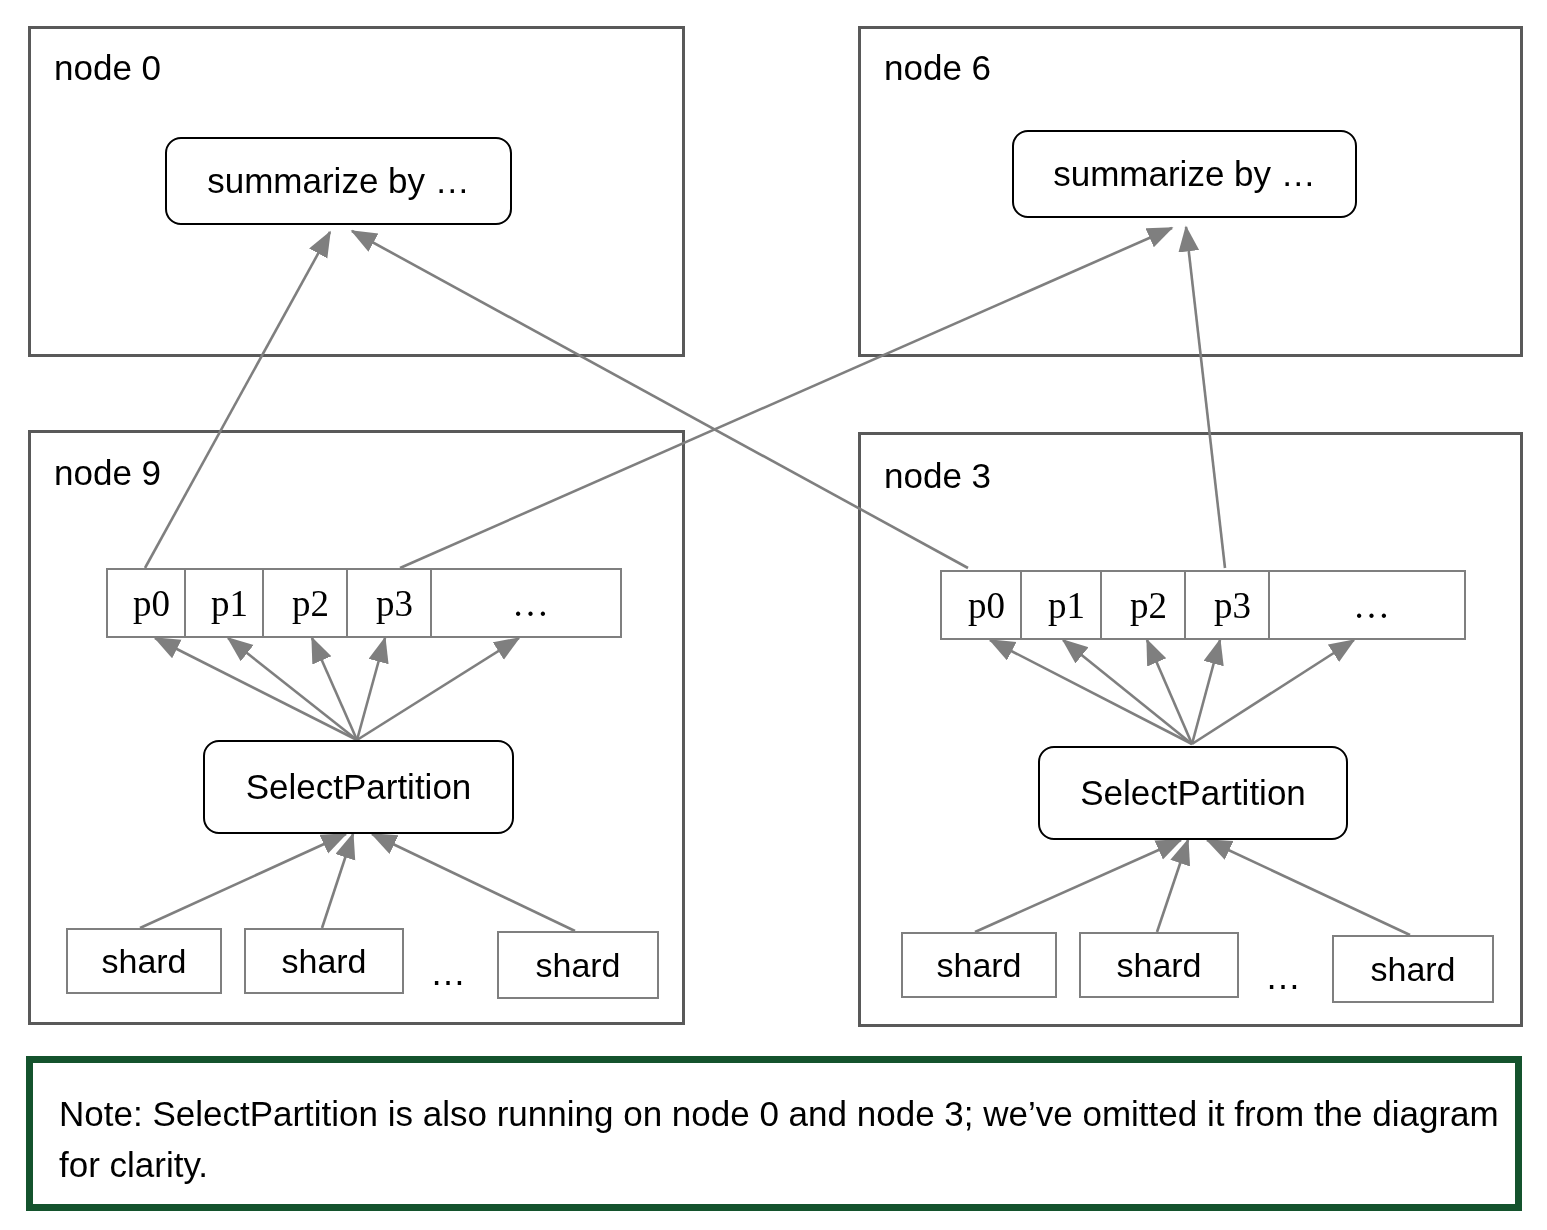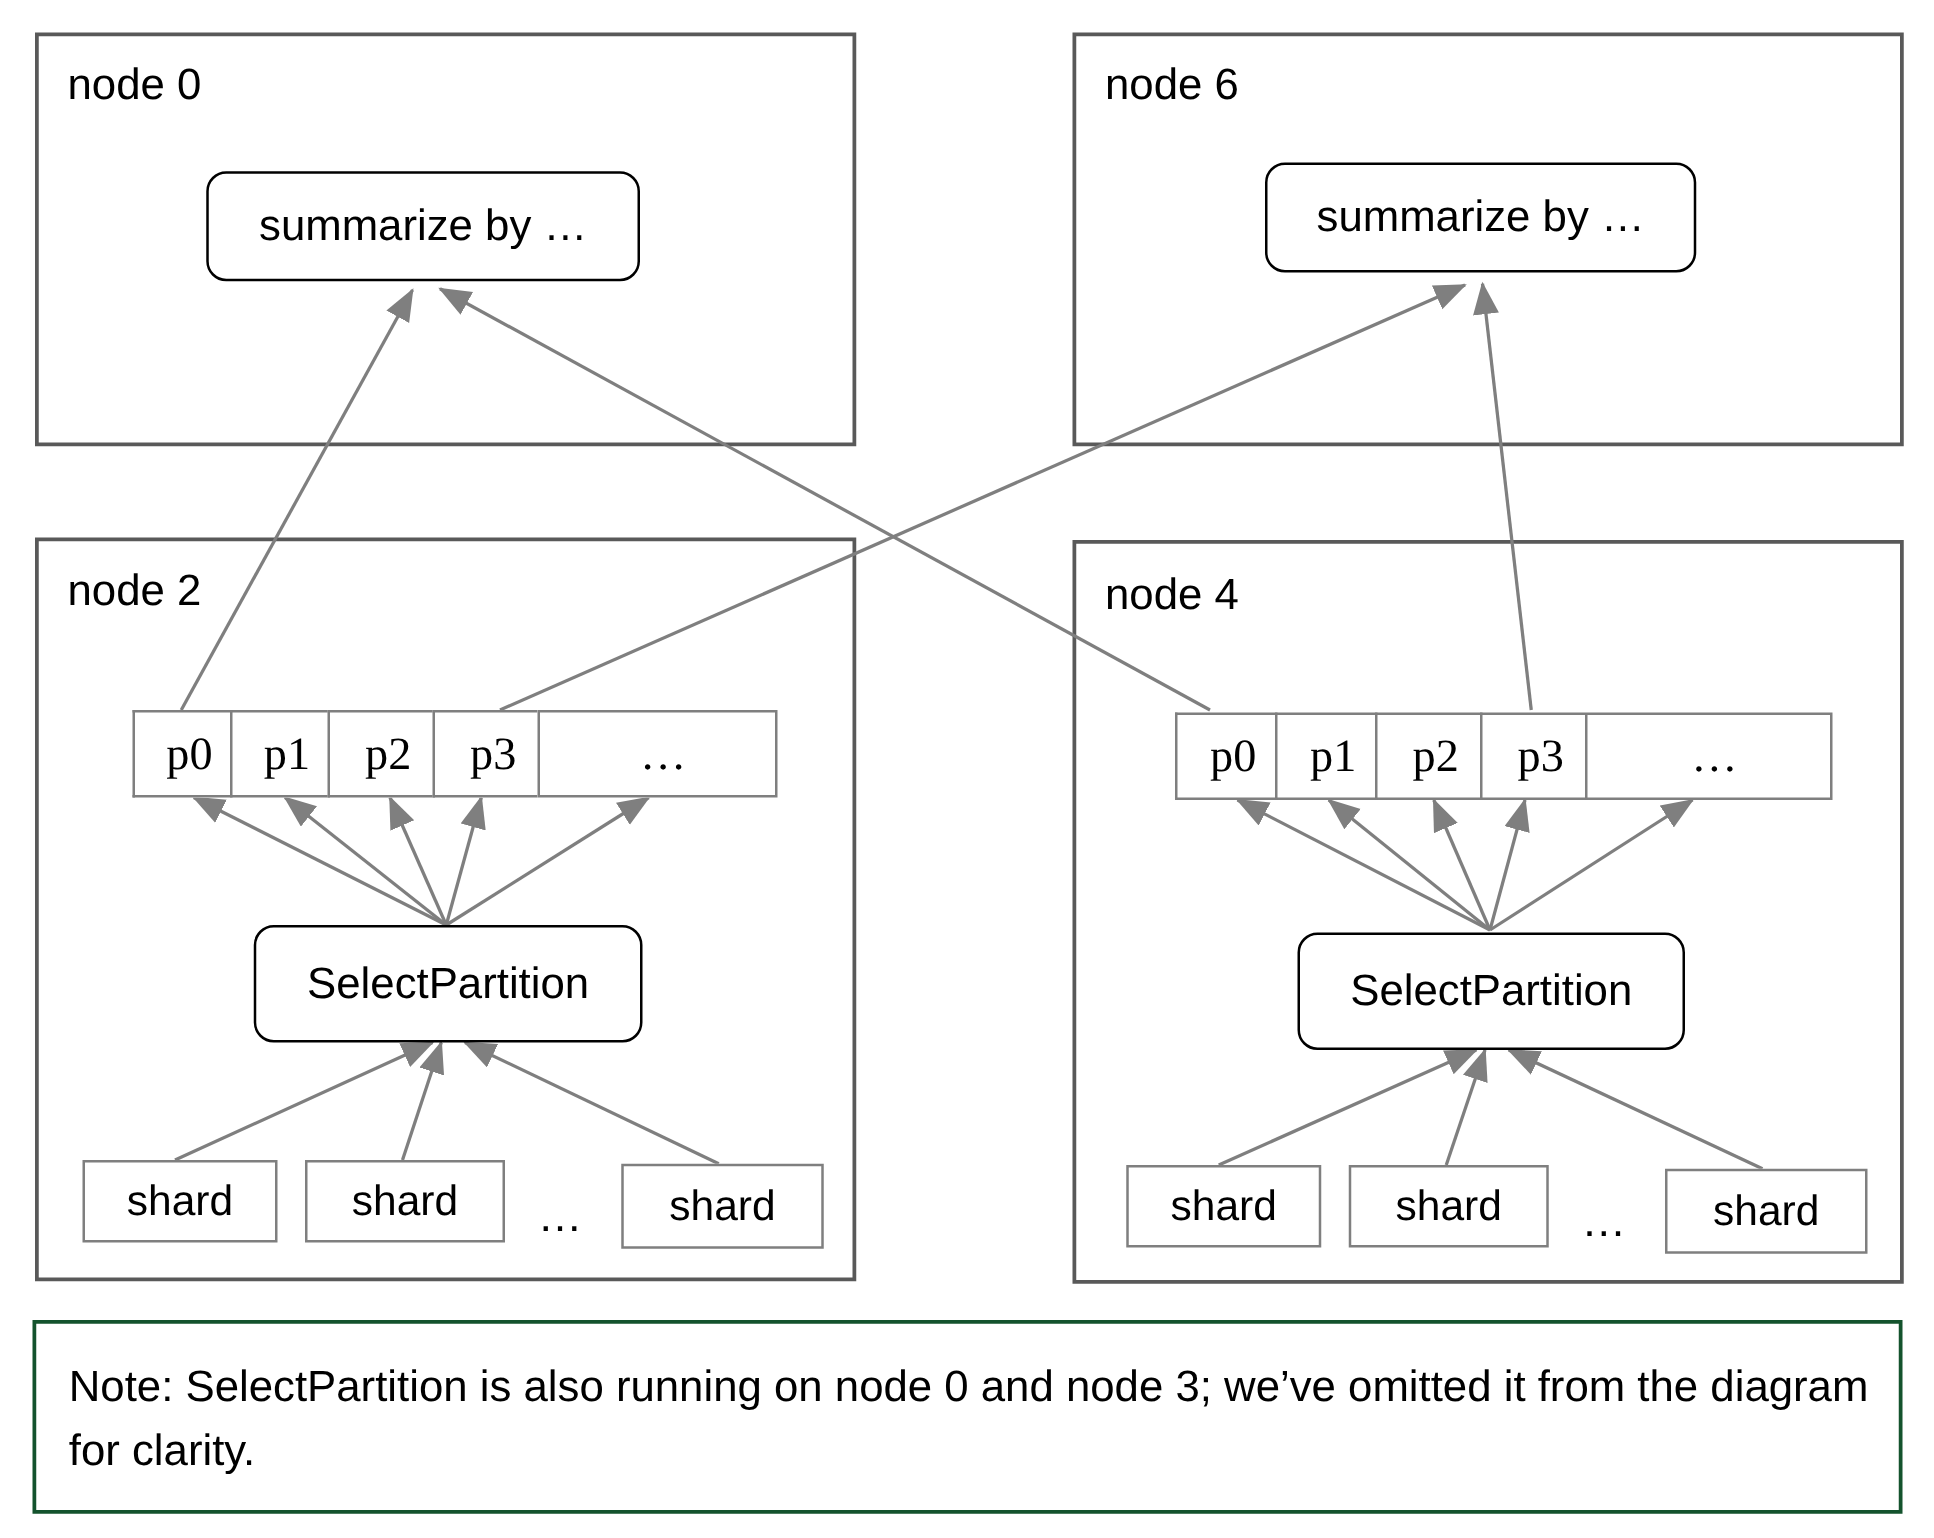--- a/index.html
+++ b/index.html
@@ -87,21 +87,21 @@
     position: absolute;
     font-size: 36px;
     color: #000000;
     letter-spacing: 4px;
     z-index: 5;
     line-height: 1;
   }
   
   .note-box {
     position: absolute;
-    border: 3px solid #14532d;
+    border: 7px solid #14532d;
     background: #ffffff;
     box-sizing: border-box;
     z-index: 6;
     padding: 26px 8px 10px 26px;
   }
   .note-text {
     font-size: 35px;
     color: #000000;
     line-height: 1.45;
   }
@@ -164,21 +164,21 @@
     <span>summarize by …</span>
   </div>
 
   <div class="node-box" style="left:858px; top:26px; width:665px; height:331px;"></div>
   <div class="node-label" style="left:884px; top:50px;">node 6</div>
   <div class="round-box" style="left:1012px; top:130px; width:345px; height:88px;">
     <span>summarize by …</span>
   </div>
 
   <div class="node-box" style="left:28px; top:430px; width:657px; height:595px;"></div>
-  <div class="node-label" style="left:54px; top:455px;">node 2</div>
+  <div class="node-label" style="left:54px; top:455px;">node 9</div>
 
   <div class="part-row" style="left:106px; top:568px; width:516px; height:70px;">
     <div class="part-cell" style="width:78px;">
       <span>p0</span>
     </div>
     <div class="part-cell" style="width:78px;">
       <span>p1</span>
     </div>
     <div class="part-cell" style="width:84px;">
       <span>p2</span>
@@ -200,21 +200,21 @@
   </div>
   <div class="shard-box" style="left:244px; top:928px; width:160px; height:66px;">
     <span>shard</span>
   </div>
   <div class="shard-dots" style="left:430px; top:955px;">…</div>
   <div class="shard-box" style="left:497px; top:931px; width:162px; height:68px;">
     <span>shard</span>
   </div>
 
   <div class="node-box" style="left:858px; top:432px; width:665px; height:595px;"></div>
-  <div class="node-label" style="left:884px; top:458px;">node 4</div>
+  <div class="node-label" style="left:884px; top:458px;">node 3</div>
 
   <div class="part-row" style="left:940px; top:570px; width:526px; height:70px;">
     <div class="part-cell" style="width:80px;">
       <span>p0</span>
     </div>
     <div class="part-cell" style="width:80px;">
       <span>p1</span>
     </div>
     <div class="part-cell" style="width:84px;">
       <span>p2</span>

